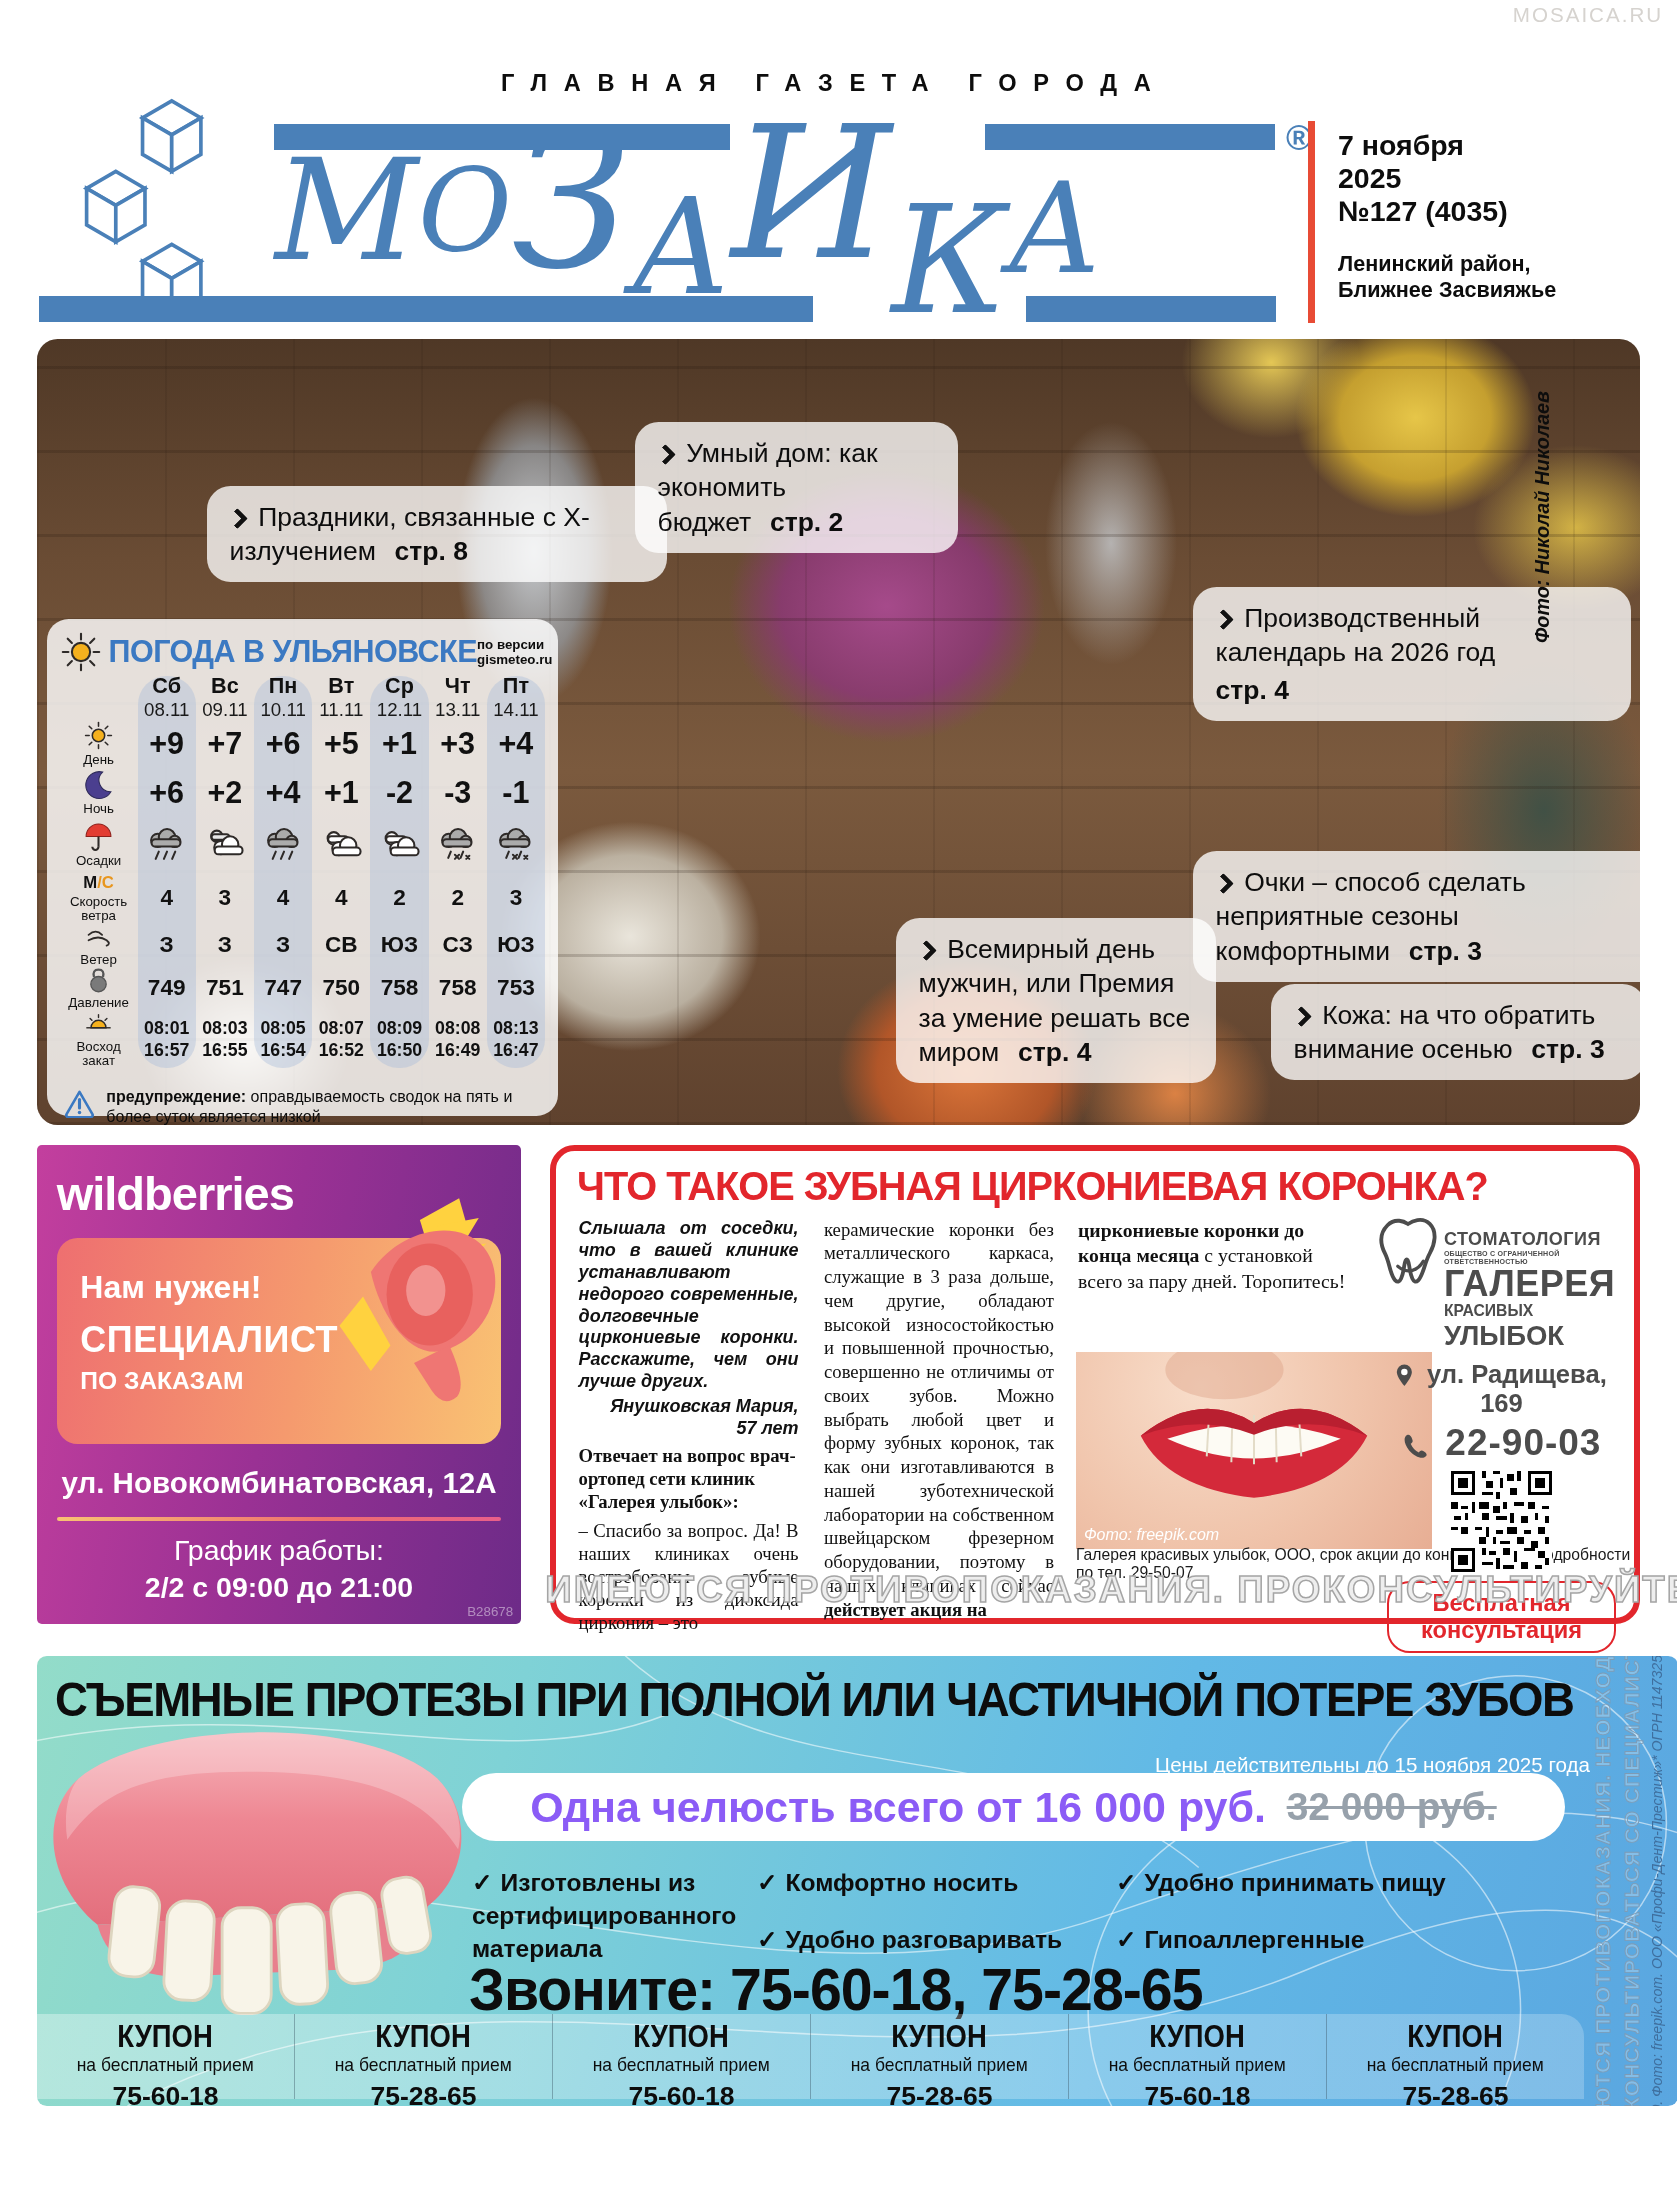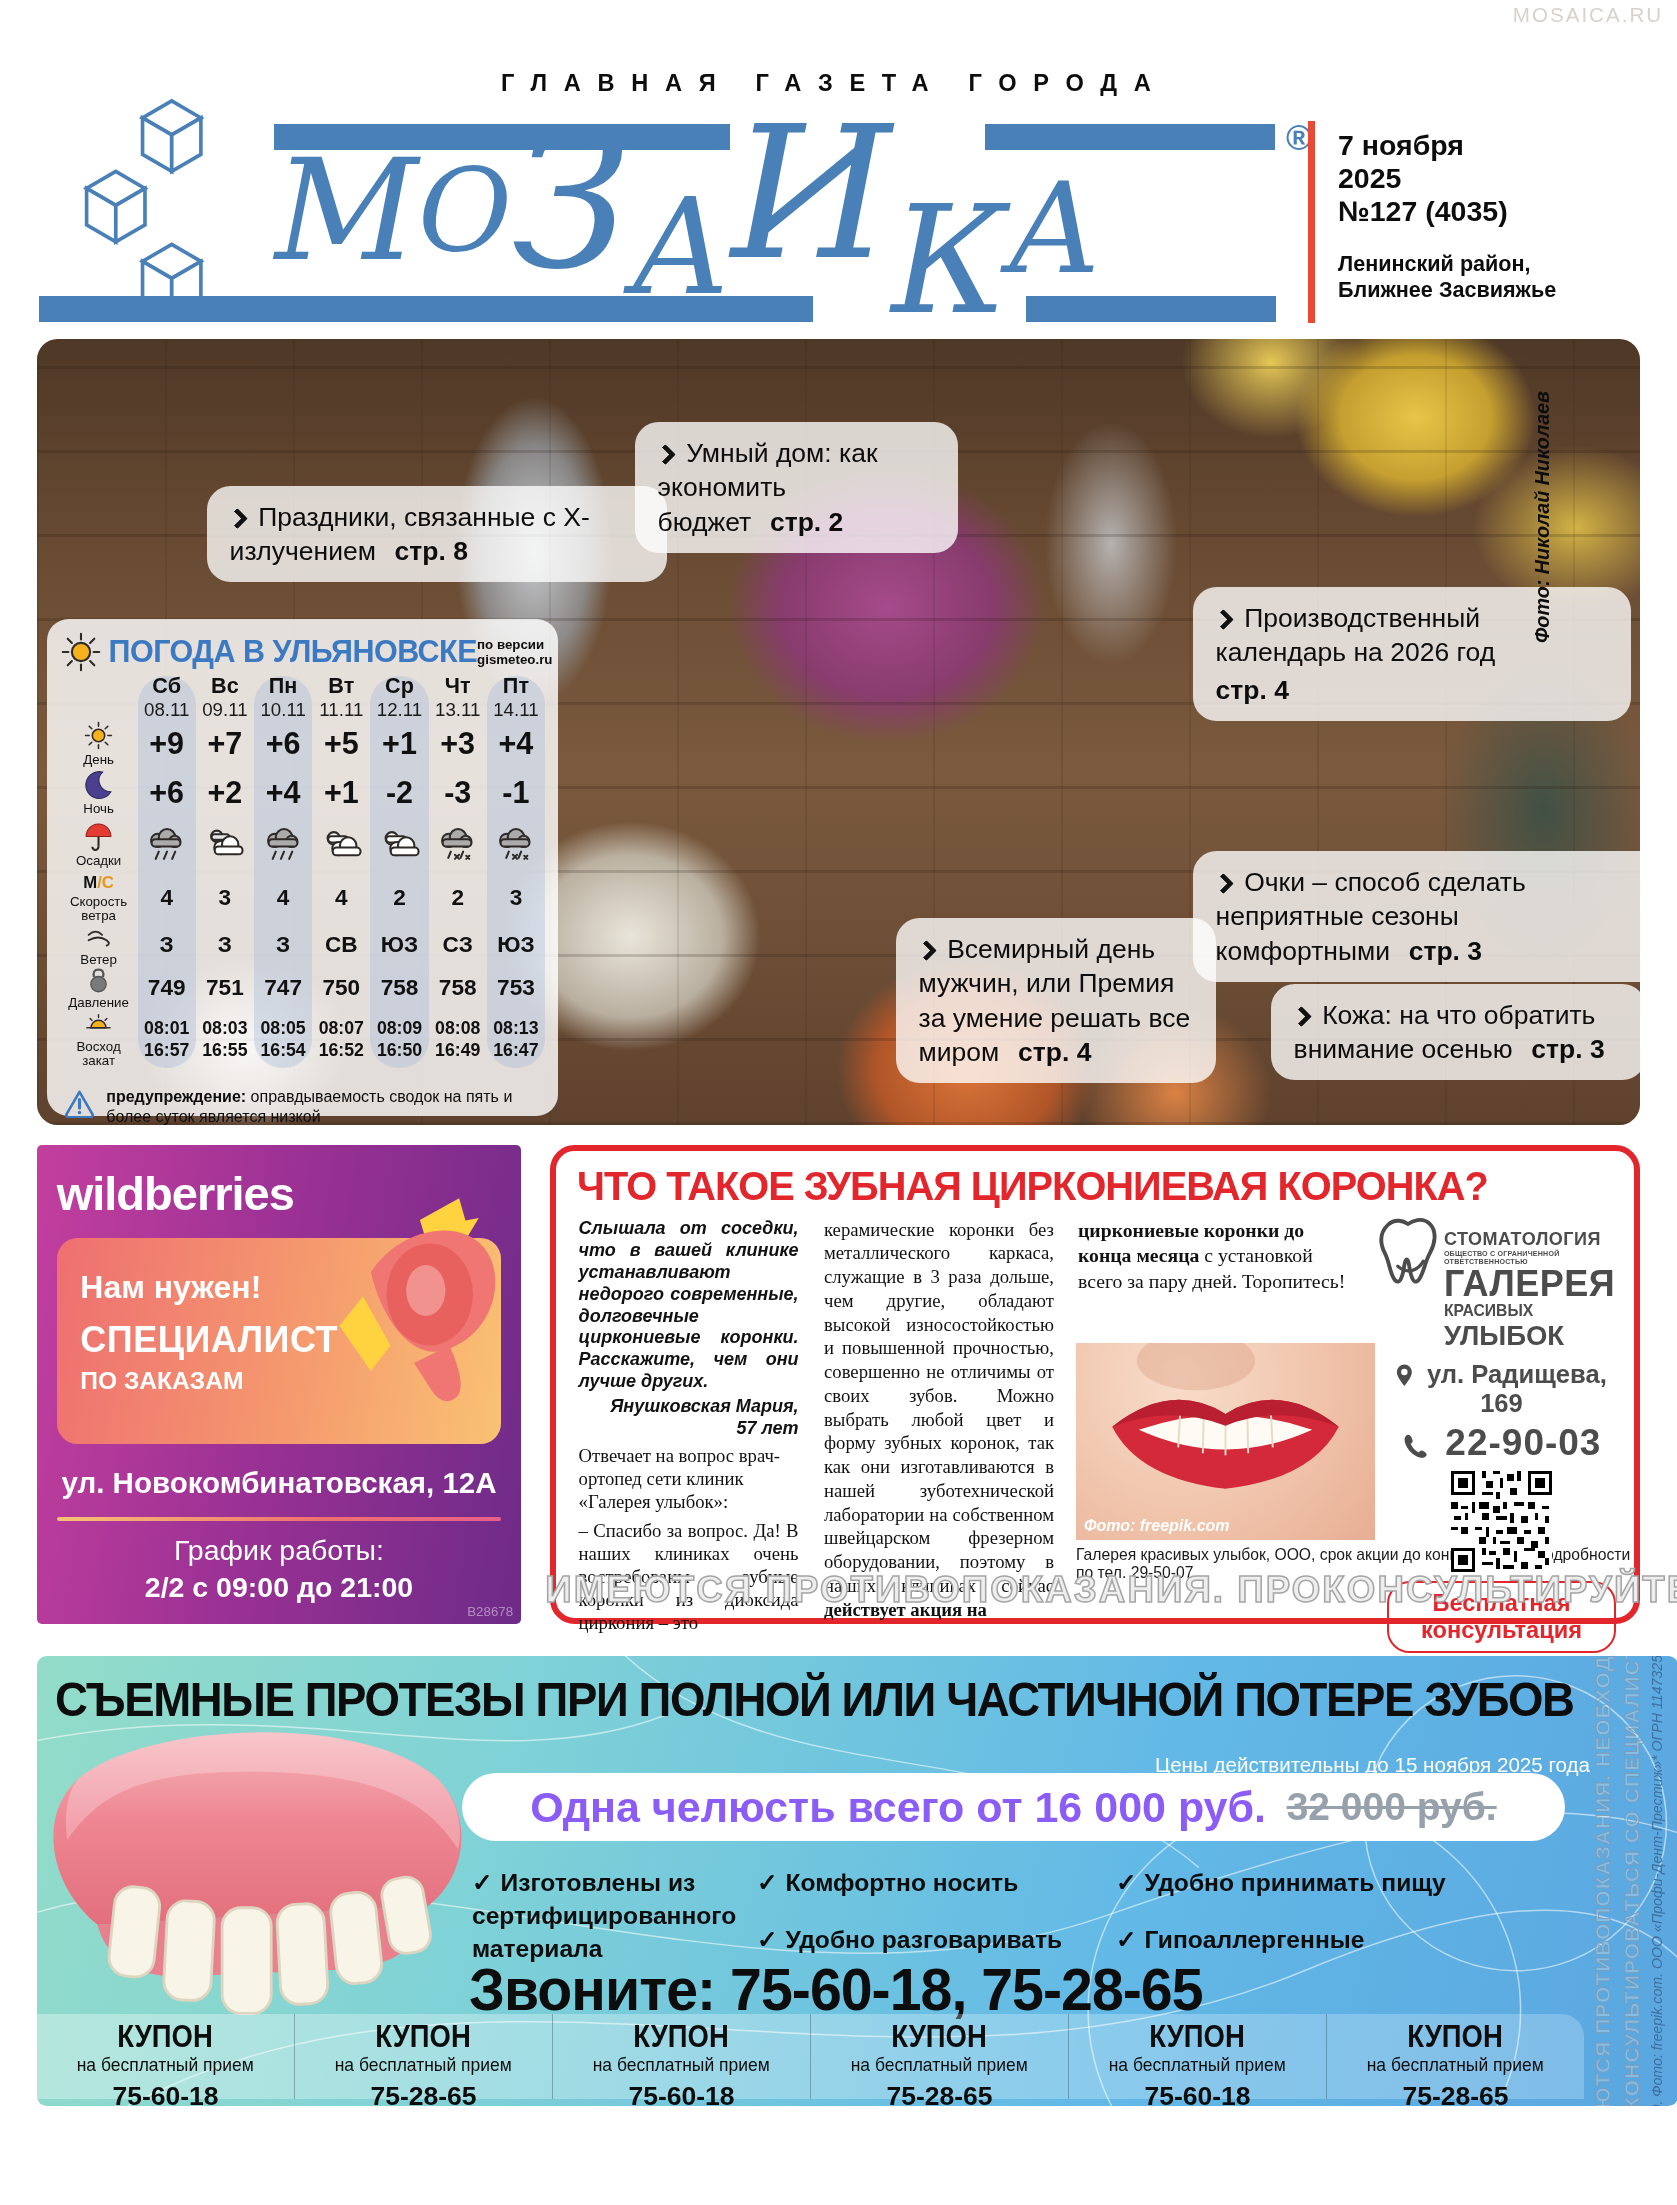--- a/index.html
+++ b/index.html
@@ -126,26 +126,26 @@
   .clinic{position:absolute;left:550px;top:1145px;width:1090px;height:479px;box-sizing:border-box;
       border:6.9px solid #e2262c;border-radius:24.6px;background:#fff;}
   .cl-head{margin:11.8px 20.6px 0;font-size:41px;font-weight:800;color:#e2262c;
       letter-spacing:-1px;transform:scaleX(.97);transform-origin:left;white-space:nowrap;}
   .cl-body{position:relative;height:344px;margin-top:7.9px;font-family:"Liberation Serif",serif;}
   .cl-c1{position:absolute;left:22.6px;top:0;width:220px;}
   .cl-q{font-family:"Liberation Sans",sans-serif;font-style:italic;font-weight:700;
       font-size:18px;line-height:1.22;text-align:justify;}
   .cl-asker{font-family:"Liberation Sans",sans-serif;font-style:italic;font-weight:700;
       font-size:18px;text-align:right;margin-top:2.9px;line-height:1.2;}
-  .cl-lead{font-weight:400;font-size:18.7px;line-height:1.22;margin-top:5.9px;}
+  .cl-lead{font-weight:700;font-size:18.7px;line-height:1.22;margin-top:5.9px;}
   .cl-a1{font-size:18.7px;line-height:1.24;margin-top:4.9px;text-align:justify;}
   .cl-c2{position:absolute;left:268px;top:0;width:230px;font-size:18.7px;line-height:1.27;text-align:justify;}
   .cl-c3{position:absolute;left:522px;top:0;width:275px;font-size:19.7px;line-height:1.3;}
-  .cl-photo{position:absolute;left:520px;top:125px;width:299px;height:197px;overflow:hidden;
-      background:radial-gradient(circle at 35% 18%,#f8ddca 0%,#f0c4ab 55%,#e7ae94 100%);font-weight:bold;}
+  .cl-photo{position:absolute;left:520px;top:134px;width:356px;height:197px;overflow:hidden;
+      background:radial-gradient(circle at 35% 18%,#f8ddca 0%,#f0c4ab 55%,#e7ae94 100%);}
   .cl-photo svg{position:absolute;left:0;top:0;width:100%;height:100%;}
   .cl-pc{position:absolute;left:7.9px;bottom:4.9px;color:#fff;font-style:italic;font-size:16px;
       font-family:"Liberation Sans",sans-serif;}
   .cl-legal{position:absolute;left:520px;top:328px;width:560px;font-family:"Liberation Sans",sans-serif;
       font-size:15.7px;color:#1a1a1a;}
   .cl-contact{position:absolute;left:820px;top:-2.9px;width:251px;text-align:center;
       font-family:"Liberation Sans",sans-serif;color:#4c4c4c;}
   .cl-brand{display:flex;align-items:flex-start;justify-content:center;text-align:left;}
   .cl-tooth{width:64px;height:73px;flex:0 0 auto;}
   .cl-bt{margin-left:3.9px;margin-top:13.8px;}

